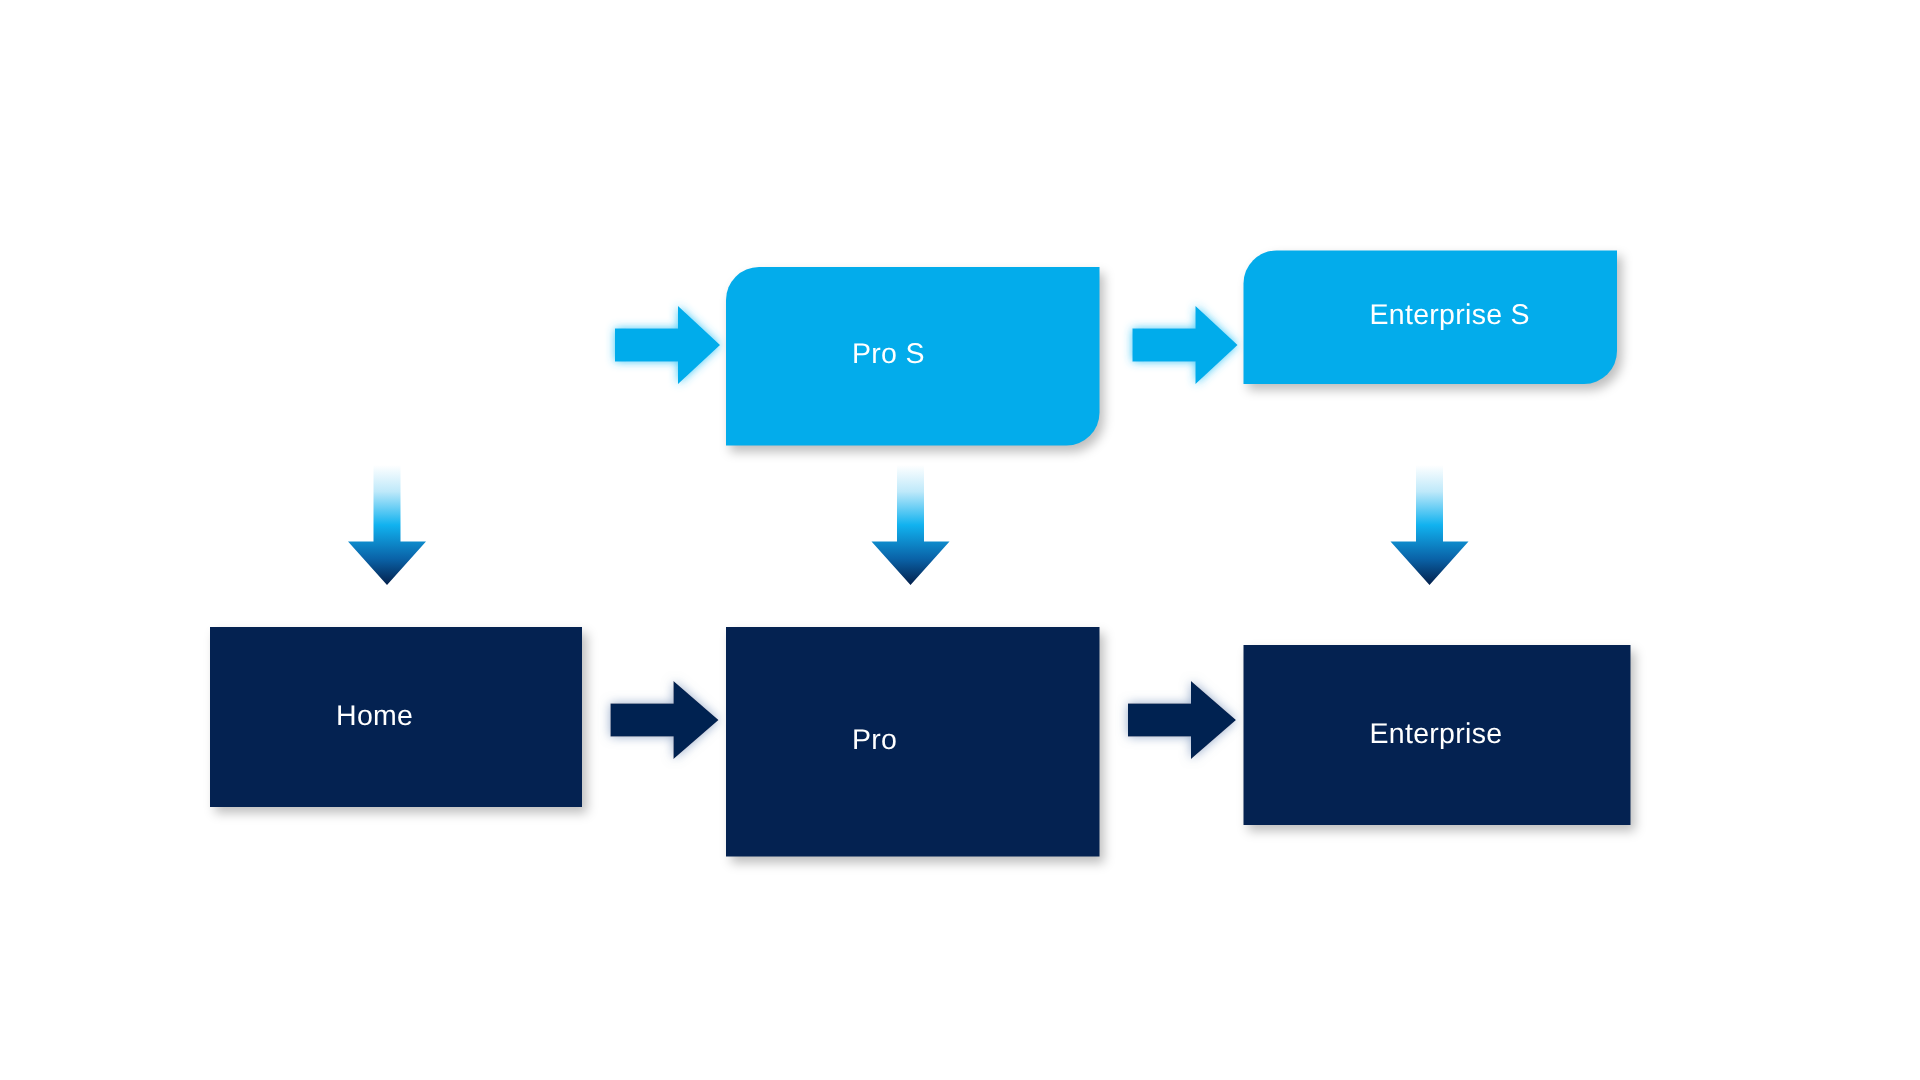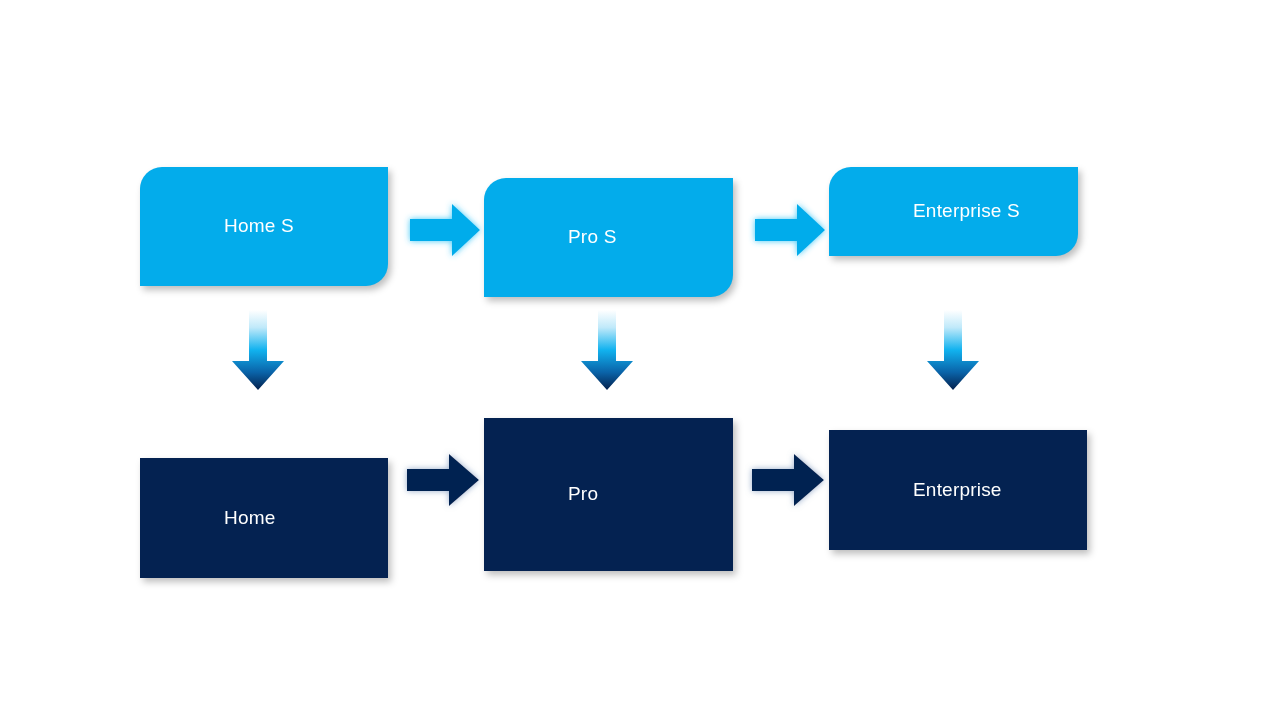--- a/index.html
+++ b/index.html
@@ -65,23 +65,20 @@
   .arrow svg {
     display: block;
     overflow: visible;
   }
 </style>
 </head>
 <body>
 
 <div id="canvas">
 
-  <div class="node tier-top" style="left:140px; top:167px; width:248px; height:119px;">
-    <span class="node-label">Home S</span>
-  </div>
 
   <div class="node tier-top" style="left:484px; top:178px; width:249px; height:119px;">
     <span class="node-label">Pro S</span>
   </div>
 
   <div class="node tier-top" style="left:829px; top:167px; width:249px; height:89px;">
     <span class="node-label">Enterprise S</span>
   </div>
 
   <div class="arrow" style="left:406px; top:199px;">
@@ -144,21 +141,21 @@
           <stop offset="22%" stop-color="#bfe9fa"></stop>
           <stop offset="50%" stop-color="#11b2ef"></stop>
           <stop offset="78%" stop-color="#0a63a8"></stop>
           <stop offset="100%" stop-color="#04204c"></stop>
         </linearGradient>
       </defs>
       <path d="M 20 2 L 38 2 L 38 53 L 55 53 L 29 82 L 3 53 L 20 53 Z" fill="url(#vgradC)"></path>
     </svg>
   </div>
 
-  <div class="node tier-bottom" style="left:140px; top:418px; width:248px; height:120px;margin-top:40px;">
+  <div class="node tier-bottom" style="left:140px; top:418px; width:248px; height:120px;">
     <span class="node-label">Home</span>
   </div>
 
   <div class="node tier-bottom" style="left:484px; top:418px; width:249px; height:153px;">
     <span class="node-label">Pro</span>
   </div>
 
   <div class="node tier-bottom" style="left:829px; top:430px; width:258px; height:120px;">
     <span class="node-label">Enterprise</span>
   </div>

